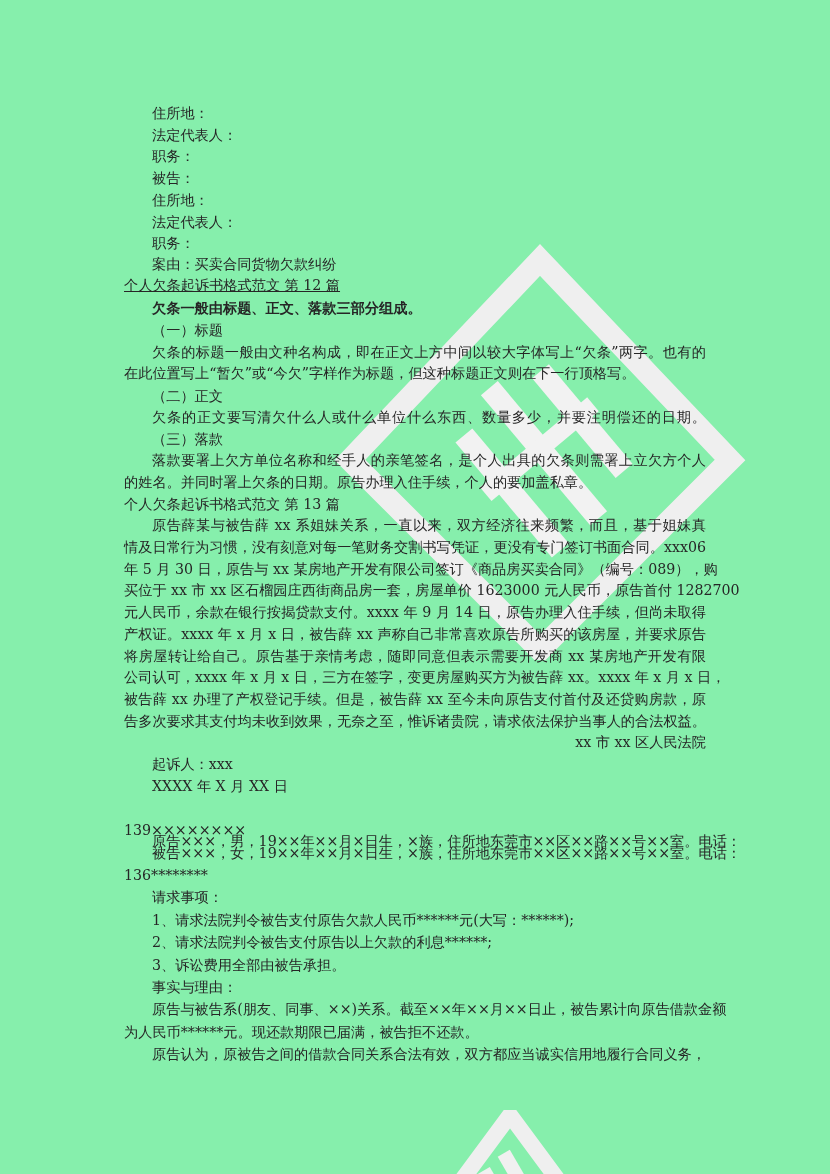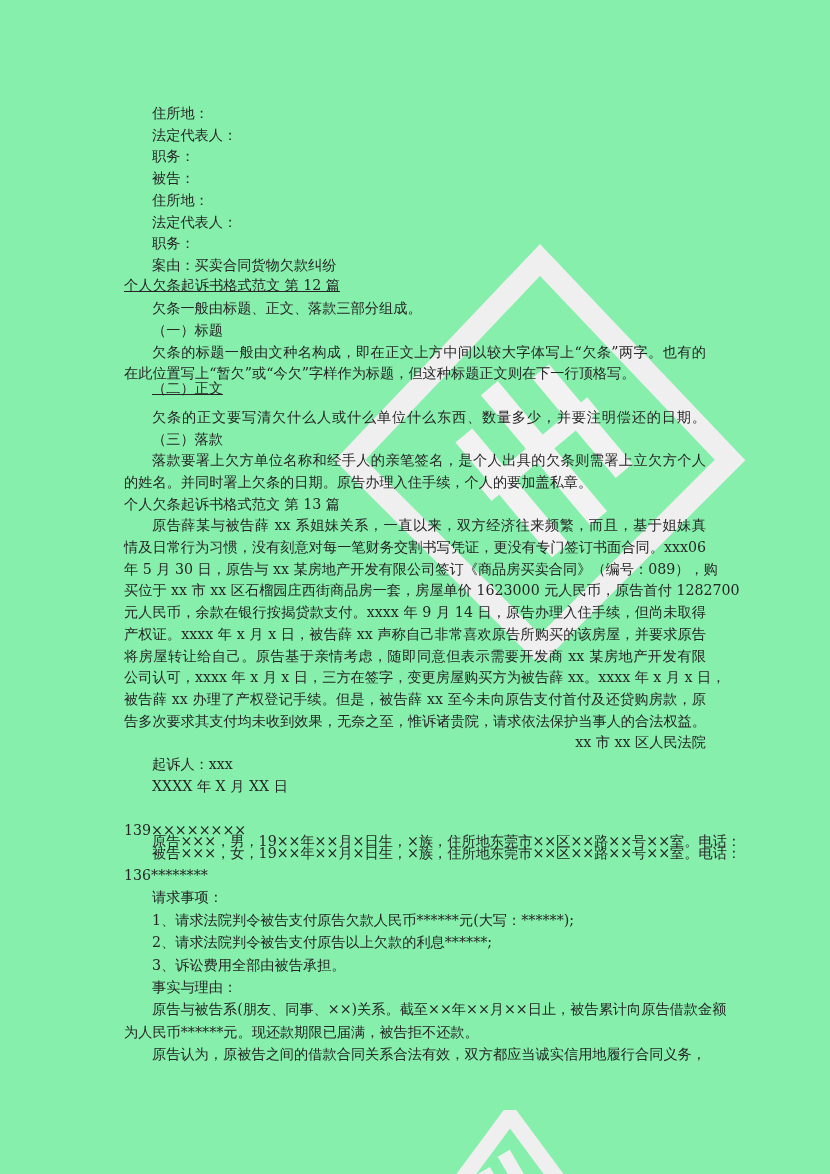--- a/index.html
+++ b/index.html
@@ -43,27 +43,27 @@
   </svg>
 
   <div class="block" id="block-a" style="top: 102px;">
       <div class="ln ind" style="top: 0px;">住所地：</div>
       <div class="ln ind" style="top: 21.7px;">法定代表人：</div>
       <div class="ln ind" style="top: 43.4px;">职务：</div>
       <div class="ln ind" style="top: 65.1px;">被告：</div>
       <div class="ln ind" style="top: 86.8px;">住所地：</div>
       <div class="ln ind" style="top: 108.5px;">法定代表人：</div>
       <div class="ln ind" style="top: 130.2px;">职务：</div>
-      <div class="ln ind" style="top: 151.9px;">案由：买卖合同货物欠款纠纷</div>
+      <div class="ln ind" style="top: 151.9px; font-family: Liberation Mono, monospace;">案由：买卖合同货物欠款纠纷</div>
       <div class="ln title" style="top: 172px; text-decoration: underline;">个人欠条起诉书格式范文 第 12 篇</div>
-      <div class="ln ind" style="top: 195.3px;">欠条一般由标题、正文、落款三部分组成。</div>
+      <div class="ln ind" style="top: 195.3px; font-weight: bold;">欠条一般由标题、正文、落款三部分组成。</div>
       <div class="ln ind" style="top: 217px;">（一）标题</div>
       <div class="ln ind just" style="top: 238.7px;">欠条的标题一般由文种名构成，即在正文上方中间以较大字体写上“欠条”两字。也有的</div>
       <div class="ln" style="top: 260.4px;">在此位置写上“暂欠”或“今欠”字样作为标题，但这种标题正文则在下一行顶格写。</div>
-      <div class="ln ind" style="top: 275px; text-decoration: underline;">（二）正文</div>
+      <div class="ln ind" style="top: 283px;">（二）正文</div>
       <div class="ln ind just" style="top: 303.8px;">欠条的正文要写清欠什么人或什么单位什么东西、数量多少，并要注明偿还的日期。</div>
       <div class="ln ind" style="top: 325.5px;">（三）落款</div>
       <div class="ln ind just" style="top: 347.2px;">落款要署上欠方单位名称和经手人的亲笔签名，是个人出具的欠条则需署上立欠方个人</div>
       <div class="ln" style="top: 368.9px;">的姓名。并同时署上欠条的日期。原告办理入住手续，个人的要加盖私章。</div>
       <div class="ln title" style="top: 390.6px;">个人欠条起诉书格式范文 第 13 篇</div>
       <div class="ln ind just" style="top: 412.3px;">原告薛某与被告薛 xx 系姐妹关系，一直以来，双方经济往来频繁，而且，基于姐妹真</div>
       <div class="ln just" style="top: 434px;">情及日常行为习惯，没有刻意对每一笔财务交割书写凭证，更没有专门签订书面合同。xxx06</div>
       <div class="ln just" style="top: 455.7px;">年 5 月 30 日，原告与 xx 某房地产开发有限公司签订《商品房买卖合同》（编号：089），购</div>
       <div class="ln just" style="top: 477.4px;">买位于 xx 市 xx 区石榴园庄西街商品房一套，房屋单价 1623000 元人民币，原告首付 1282700</div>
       <div class="ln just" style="top: 499.1px;">元人民币，余款在银行按揭贷款支付。xxxx 年 9 月 14 日，原告办理入住手续，但尚未取得</div>

